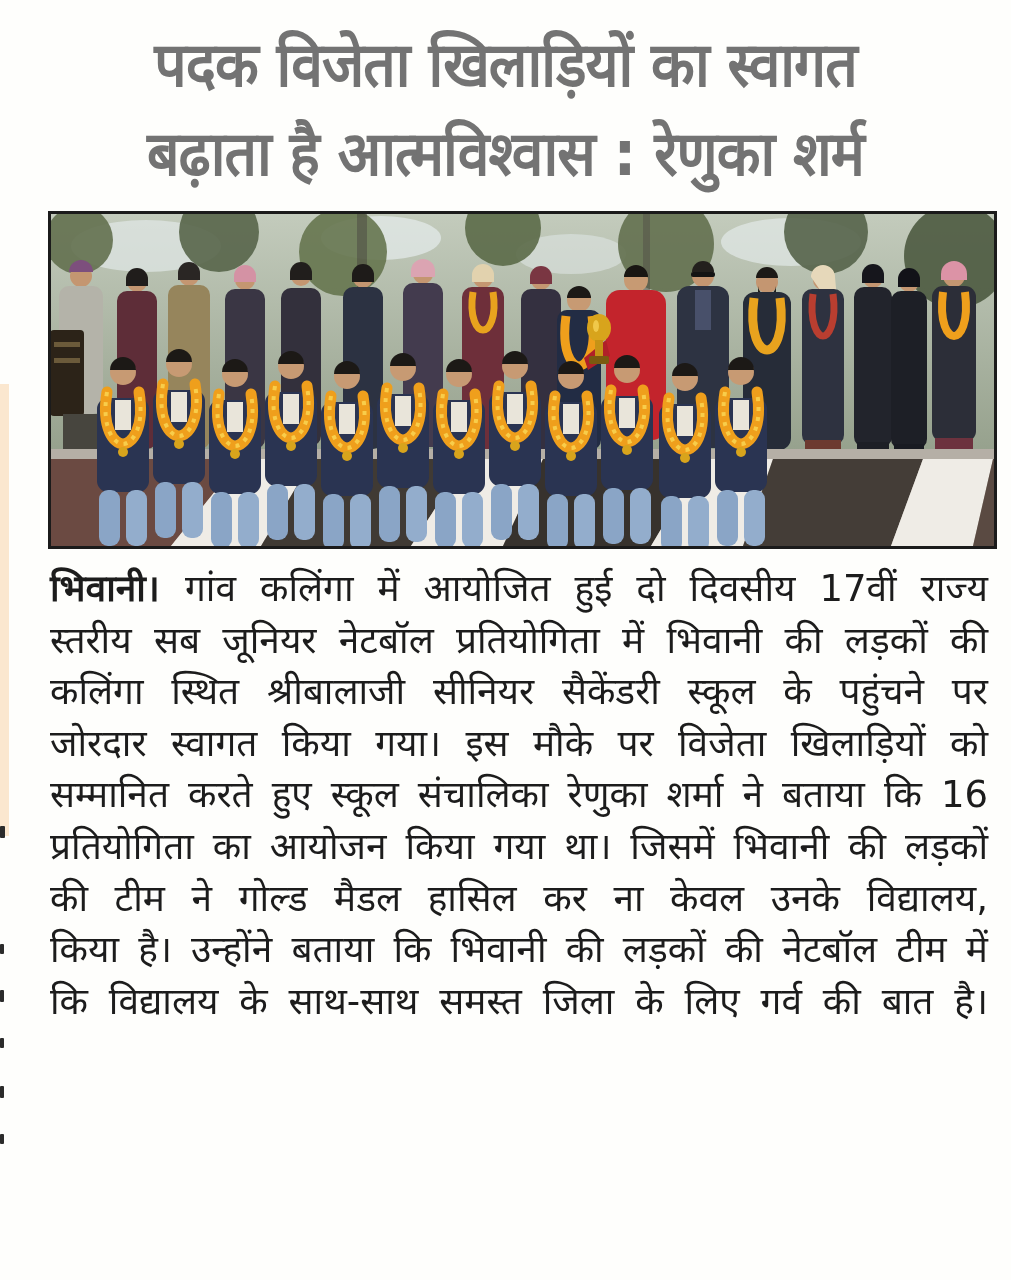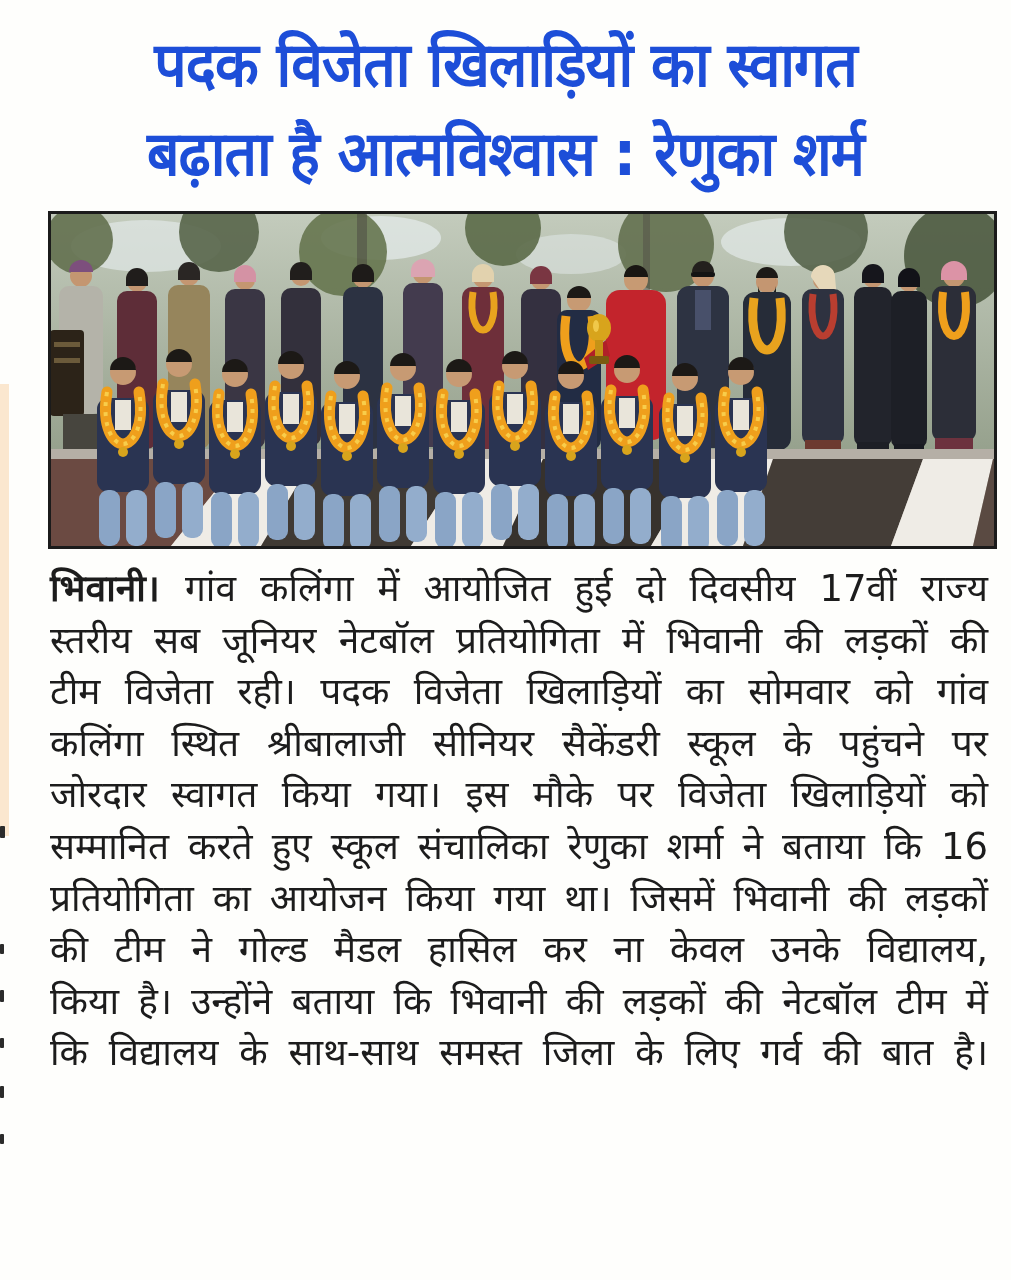--- a/index.html
+++ b/index.html
@@ -4,21 +4,21 @@
 <style>
   html,body{margin:0;padding:0;background:#ffffff;}
   .page{
     position:relative;width:1011px;height:1280px;margin:0 auto;
     background:#fefefc;overflow:hidden;
     font-family:"DejaVu Sans",sans-serif;
   }
   .side-strip{position:absolute;left:0;top:384px;width:9px;height:452px;background:#fbe7cf;}
   .edge-mark{position:absolute;left:0;background:#2b2b2b;border-radius:1px;}
   .headline{
-    margin:20px 28px 0 28px;text-align:center;color:#1d4ed8;
+    margin:20px 28px 0 28px;text-align:center;color:#737373;
     font-weight:800;font-size:57px;line-height:89px;
     letter-spacing:-1px;
   }
   .headline .hl{transform:scaleY(1.08);transform-origin:center;}
   .photo-frame{
     position:absolute;left:48px;top:211px;width:943px;height:332px;
     border:3px solid #1b1b1b;background:#a6b09e;box-sizing:content-box;
   }
   .photo-frame svg{display:block;}
   .article{
@@ -225,21 +225,20 @@
         <use href="#boyT" transform="translate(576,156)"></use>
         <use href="#boyT" transform="translate(634,164)"></use>
         <use href="#boyT" transform="translate(690,158)"></use>
       </g>
     </svg>
   </figure>
 
   <article class="article">
       <div class="bline"><b>भिवानी। </b>गांव कलिंगा में आयोजित हुई दो दिवसीय 17वीं राज्य</div>
       <div class="bline">स्तरीय सब जूनियर नेटबॉल प्रतियोगिता में भिवानी की लड़कों की</div>
-      <div class="bline">टीम विजेता रही। पदक विजेता खिलाड़ियों का सोमवार को गांव</div>
       <div class="bline">कलिंगा स्थित श्रीबालाजी सीनियर सैकेंडरी स्कूल के पहुंचने पर</div>
       <div class="bline">जोरदार स्वागत किया गया। इस मौके पर विजेता खिलाड़ियों को</div>
       <div class="bline">सम्मानित करते हुए स्कूल संचालिका रेणुका शर्मा ने बताया कि 16</div>
       <div class="bline">प्रतियोगिता का आयोजन किया गया था। जिसमें भिवानी की लड़कों</div>
       <div class="bline">की टीम ने गोल्ड मैडल हासिल कर ना केवल उनके विद्यालय,</div>
       <div class="bline">किया है। उन्होंने बताया कि भिवानी की लड़कों की नेटबॉल टीम में</div>
       <div class="bline">कि विद्यालय के साथ-साथ समस्त जिला के लिए गर्व की बात है।</div>
     </article>
 
 </div>

